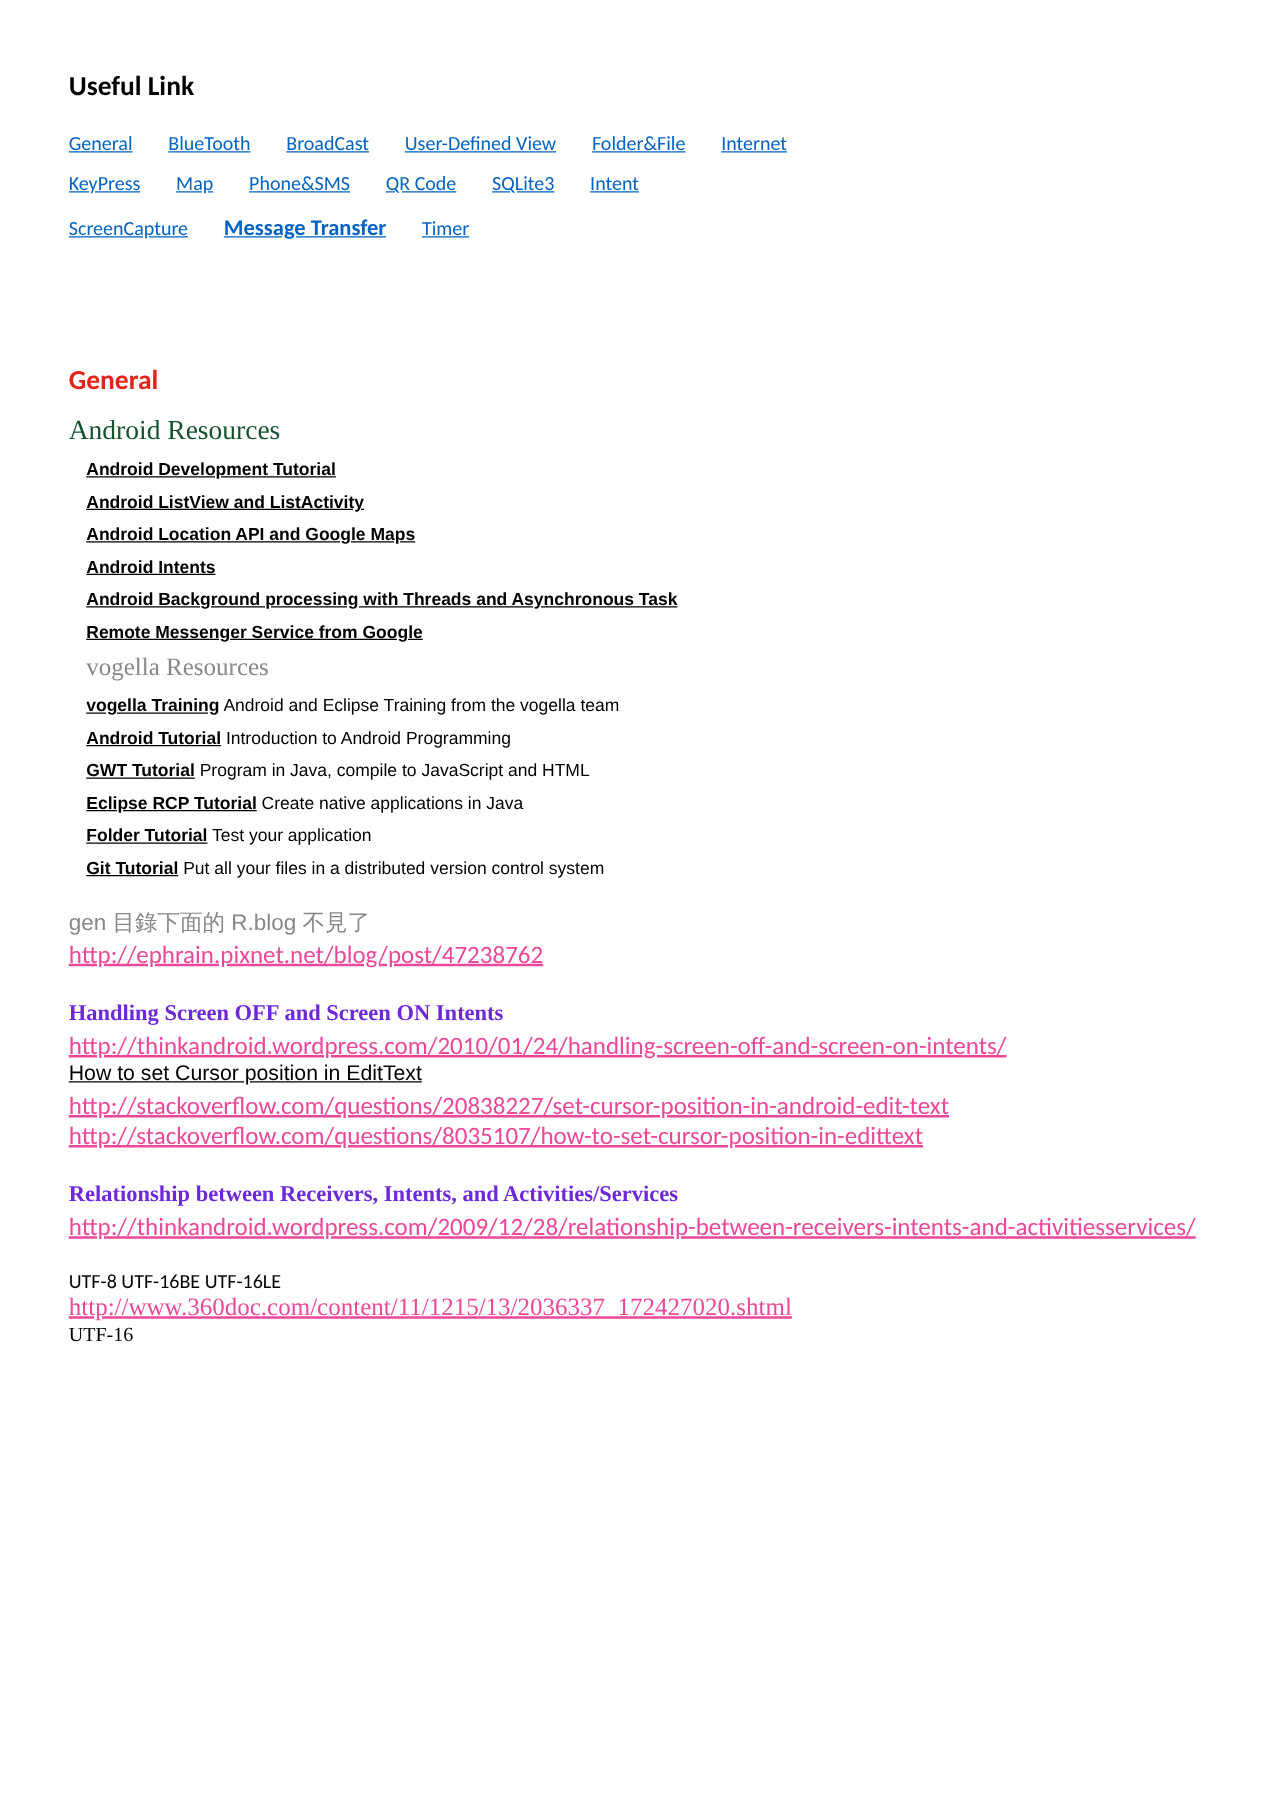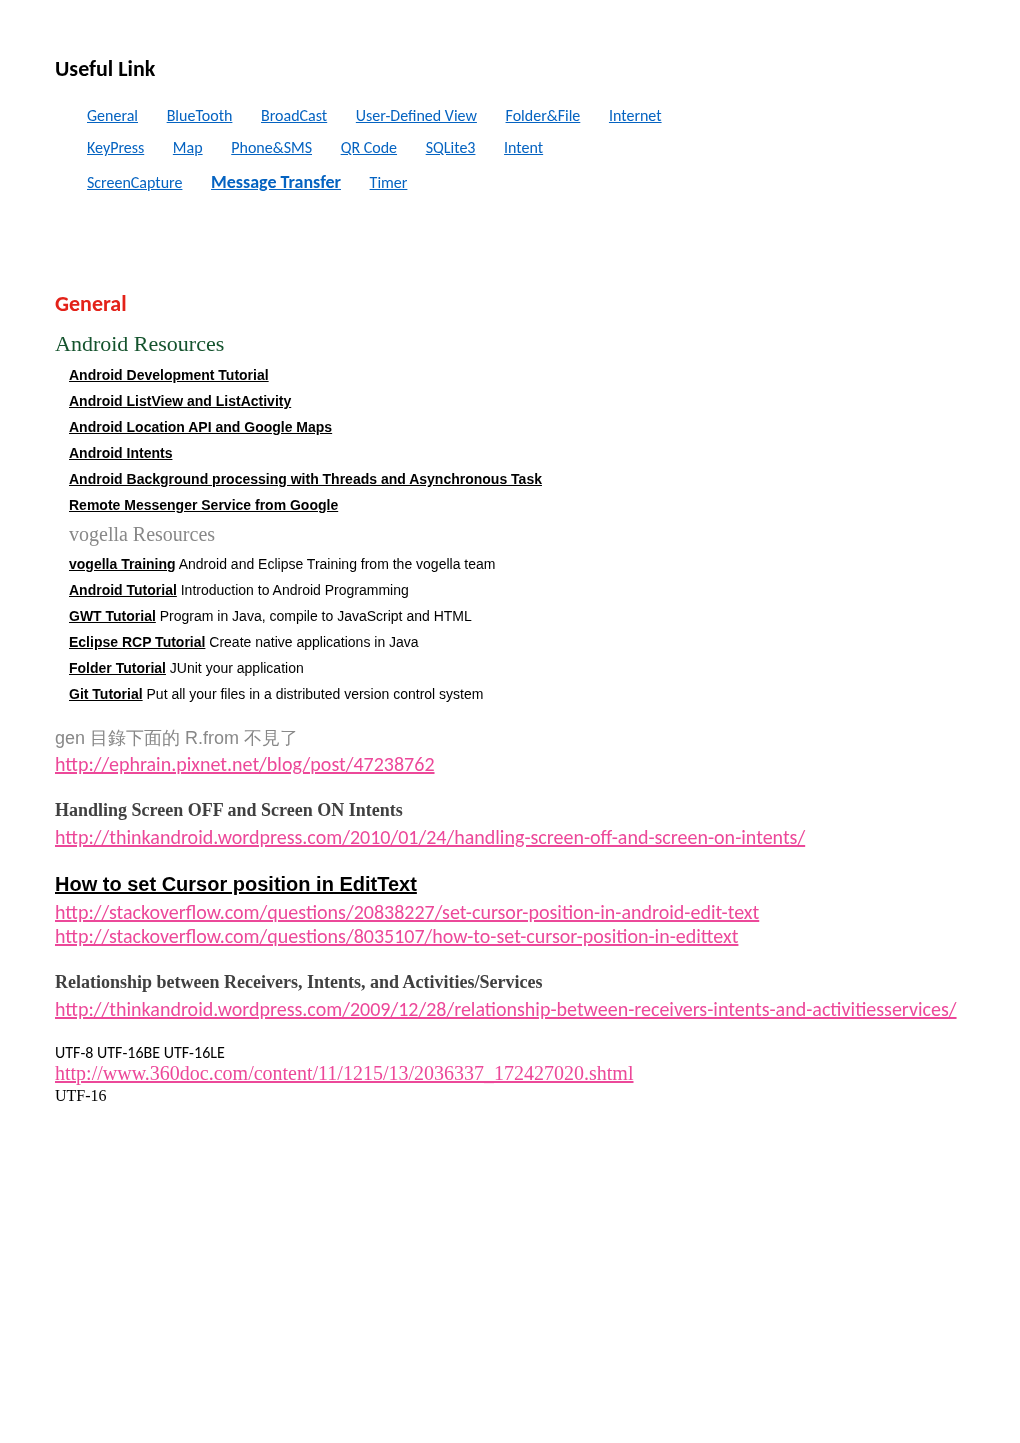--- a/index.html
+++ b/index.html
@@ -14,21 +14,20 @@
   }
   .page-title {
     font-weight: bold;
     font-size: 22px;
     margin-bottom: 18px;
     font-family: Calibri, Arial, sans-serif;
   }
   .nav {
     line-height: 2.0;
     font-size: 16px;
-    margin-left: 32px;
   }
   .nav a {
     color: #0563c1;
     text-decoration: underline;
     margin-right: 25px;
   }
   .nav a.msg-transfer {
     font-size: 18px;
     font-weight: bold;
   }
@@ -82,30 +81,29 @@
   }
   .plain-link {
     color: #ec4899;
     font-size: 20px;
     font-family: Calibri, Arial, sans-serif;
   }
   .serif-bold {
     font-family: Georgia, 'Times New Roman', serif;
     font-weight: bold;
     font-size: 18px;
-    color: #404040;
+    color: #6d28d9;
     margin-top: 24px;
     margin-bottom: 4px;
   }
   .sans-bold-underline {
     font-family: 'Trebuchet MS', Arial, sans-serif;
-    font-weight: bold;
-    font-size: 20px;
+    font-weight: normal;
+    font-size: 17px;
     text-decoration: underline;
-    margin-top: 24px;
     margin-bottom: 4px;
   }
   .plain-text {
     font-family: Calibri, Arial, sans-serif;
     font-size: 16px;
     margin-top: 22px;
   }
   .serif-plain {
     font-family: Georgia, 'Times New Roman', serif;
     font-size: 16px;
@@ -163,28 +161,28 @@
   <span class="res-line">
     <a href="#" class="linkpart">Android Tutorial</a><span class="desc"> Introduction to Android Programming</span>
   </span>
   <span class="res-line">
     <a href="#" class="linkpart">GWT Tutorial</a><span class="desc"> Program in Java, compile to JavaScript and HTML</span>
   </span>
   <span class="res-line">
     <a href="#" class="linkpart">Eclipse RCP Tutorial</a><span class="desc"> Create native applications in Java</span>
   </span>
   <span class="res-line">
-    <a href="#" class="linkpart">Folder Tutorial</a><span class="desc"> JUnit your application</span>
+    <a href="#" class="linkpart">Folder Tutorial</a><span class="desc"> Test your application</span>
   </span>
   <span class="res-line">
     <a href="#" class="linkpart">Git Tutorial</a><span class="desc"> Put all your files in a distributed version control system</span>
   </span>
 </div>
 
-<div class="subhead-sans-gray">gen 目錄下面的 R.from 不見了</div>
+<div class="subhead-sans-gray">gen 目錄下面的 R.blog 不見了</div>
 <a href="#" class="plain-link">http://ephrain.pixnet.net/blog/post/47238762</a>
 
 <div class="serif-bold">Handling Screen OFF and Screen ON Intents</div>
 <a href="#" class="plain-link">http://thinkandroid.wordpress.com/2010/01/24/handling-screen-off-and-screen-on-intents/</a>
 
 <div class="sans-bold-underline">How to set Cursor position in EditText</div>
 <a href="#" class="plain-link">http://stackoverflow.com/questions/20838227/set-cursor-position-in-android-edit-text</a><br>
 <a href="#" class="plain-link">http://stackoverflow.com/questions/8035107/how-to-set-cursor-position-in-edittext</a>
 
 <div class="serif-bold">Relationship between Receivers, Intents, and Activities/Services</div>

